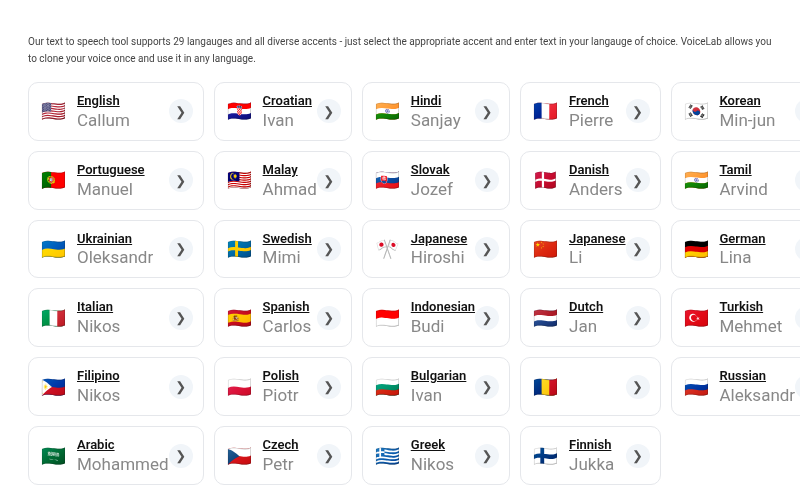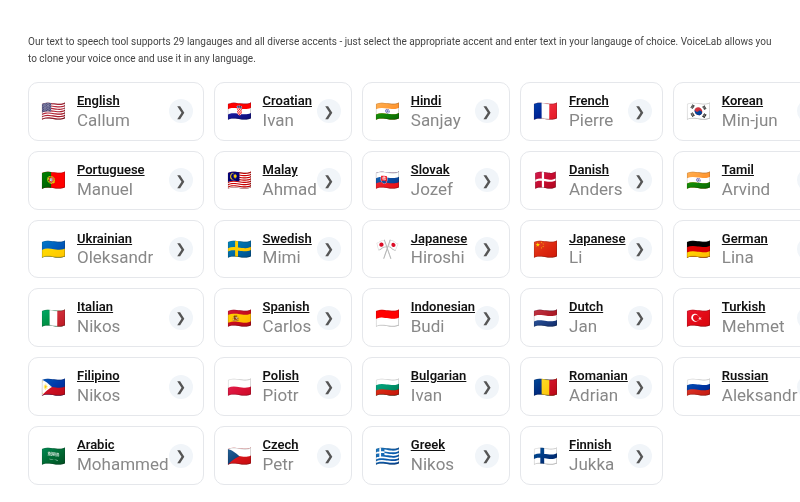--- a/index.html
+++ b/index.html
@@ -375,24 +375,20 @@
         <span class="lang-voice">Ivan</span>
       </div>
     </div>
     <button class="arrow-btn" aria-label="Select Bulgarian">
       <span>❯</span>
     </button>
   </div>
     <div class="lang-card">
     <div class="lang-left">
       <div class="flag">🇷🇴</div>
-      <div class="lang-info">
-        <span class="lang-name">Romanian</span>
-        <span class="lang-voice">Adrian</span>
-      </div>
     </div>
     <button class="arrow-btn" aria-label="Select Romanian">
       <span>❯</span>
     </button>
   </div>
     <div class="lang-card">
     <div class="lang-left">
       <div class="flag">🇷🇺</div>
       <div class="lang-info">
         <span class="lang-name">Russian</span>

